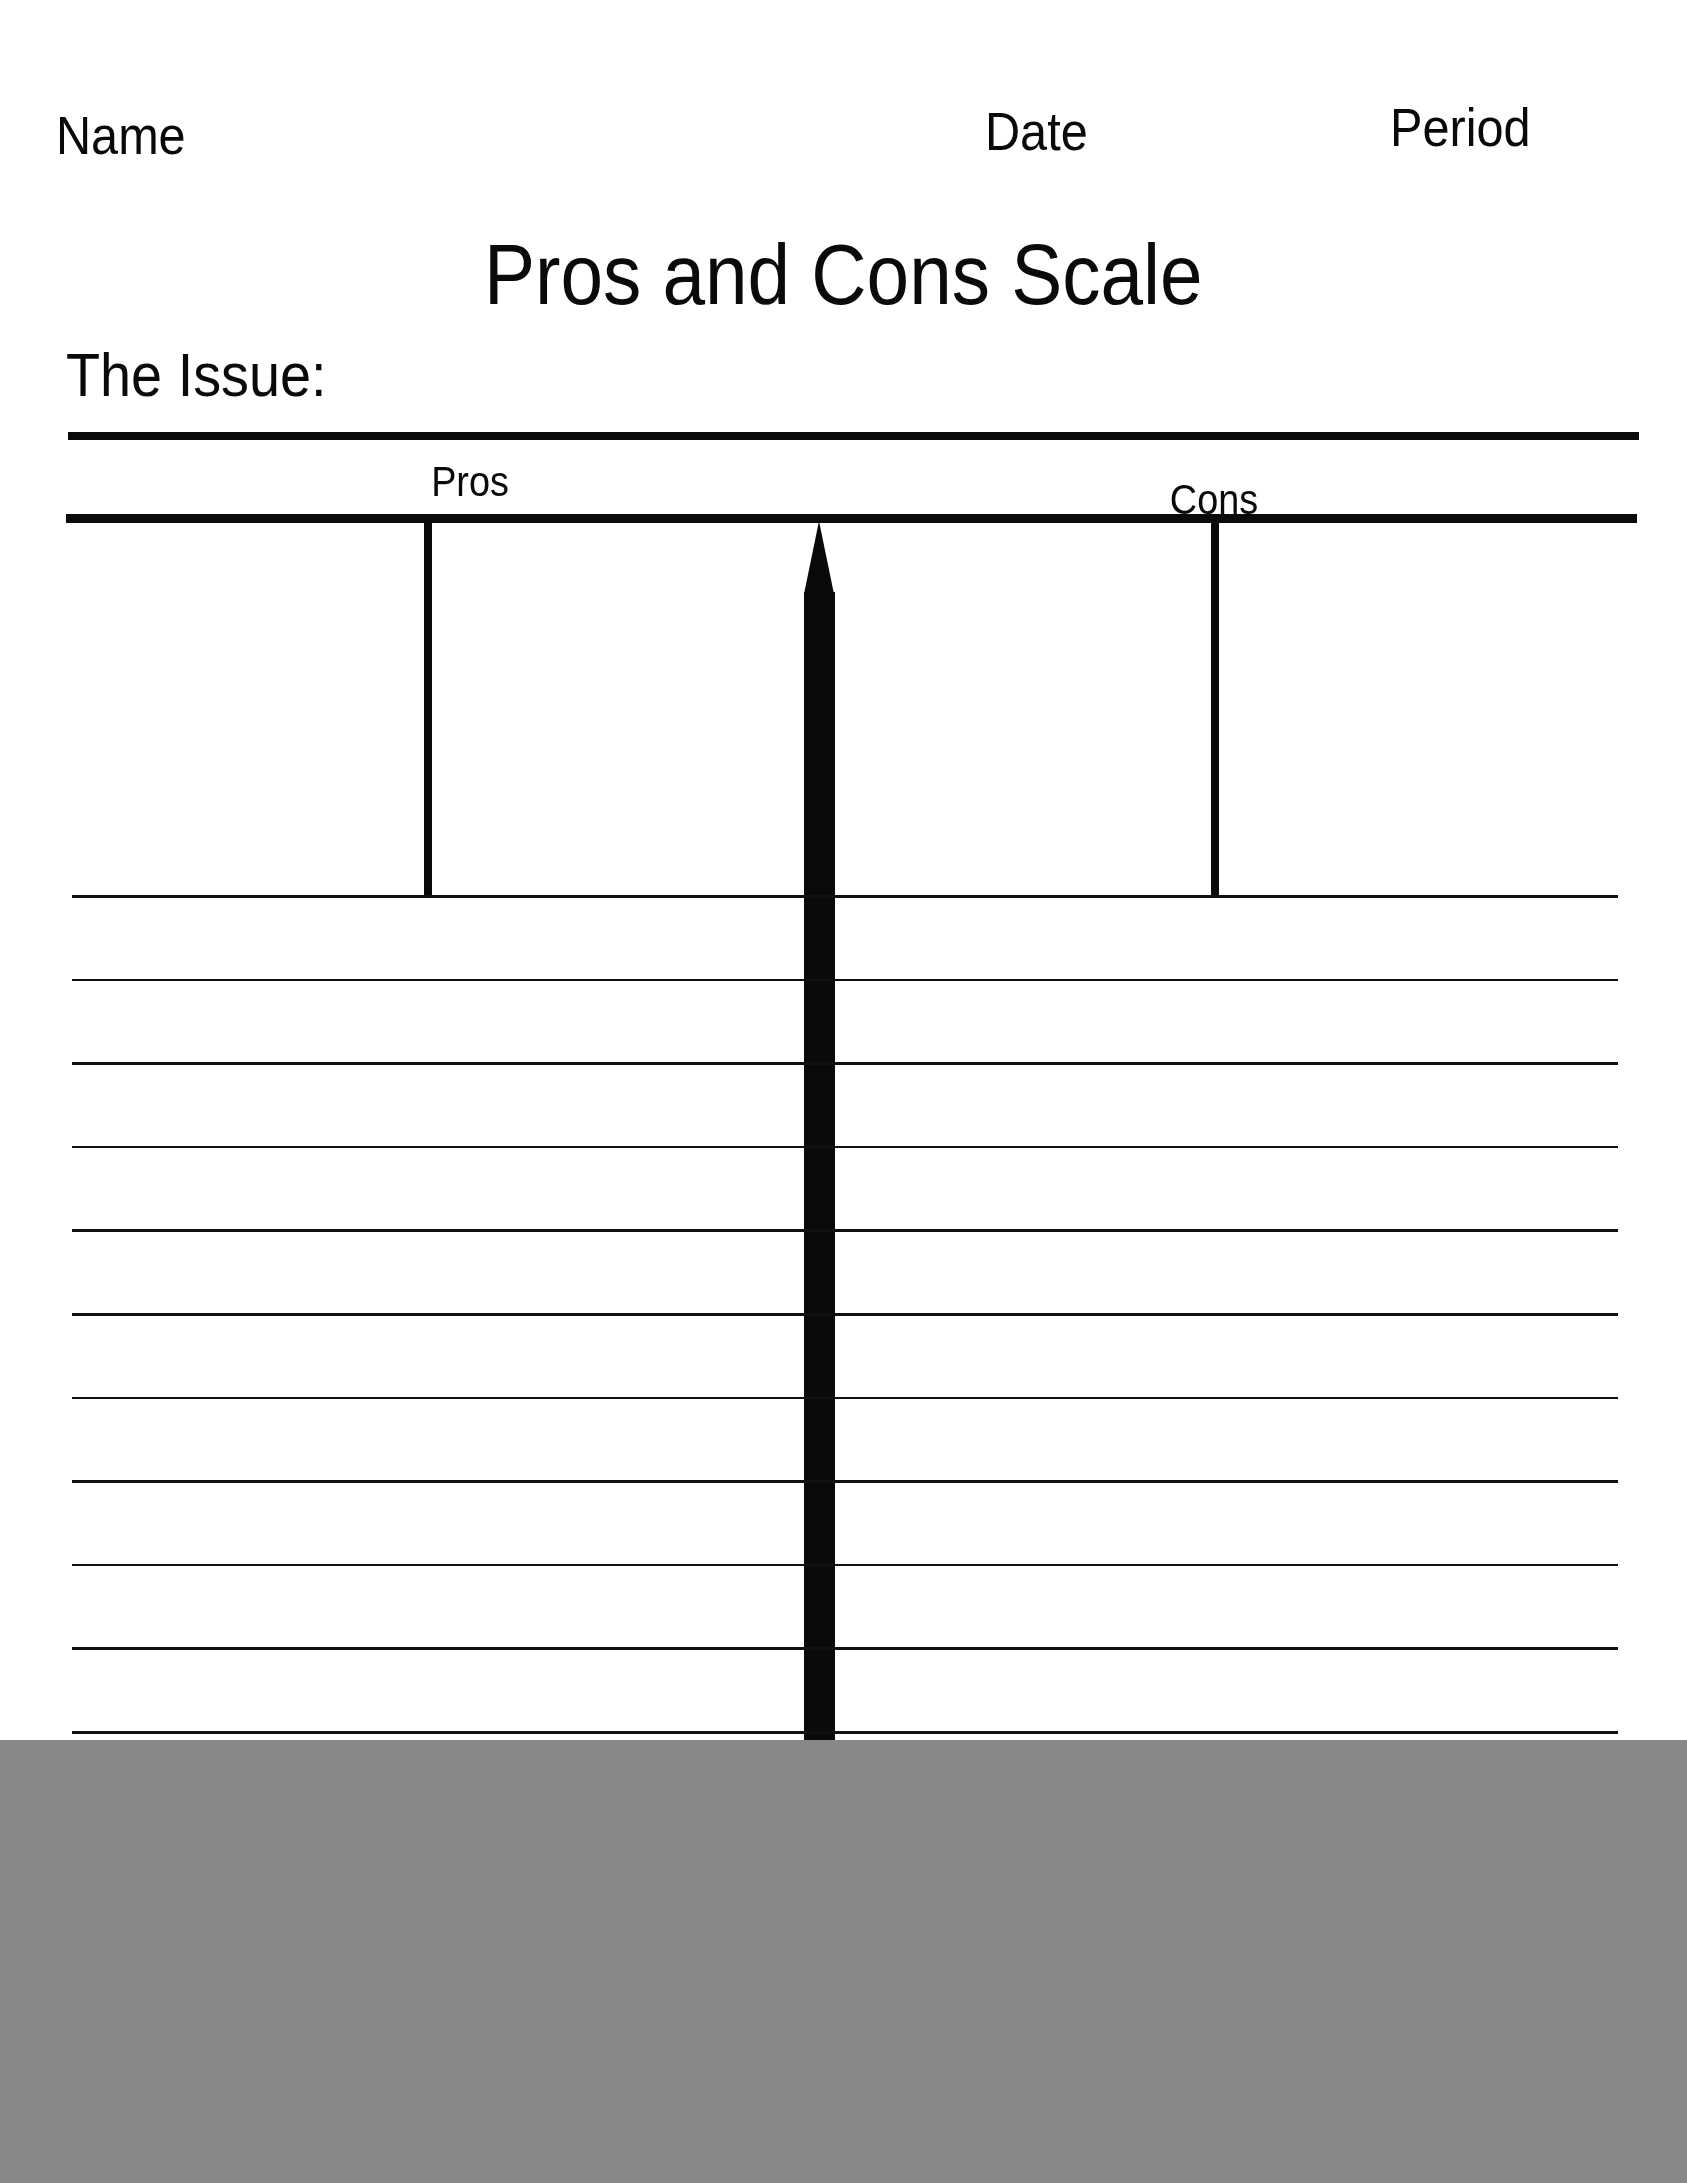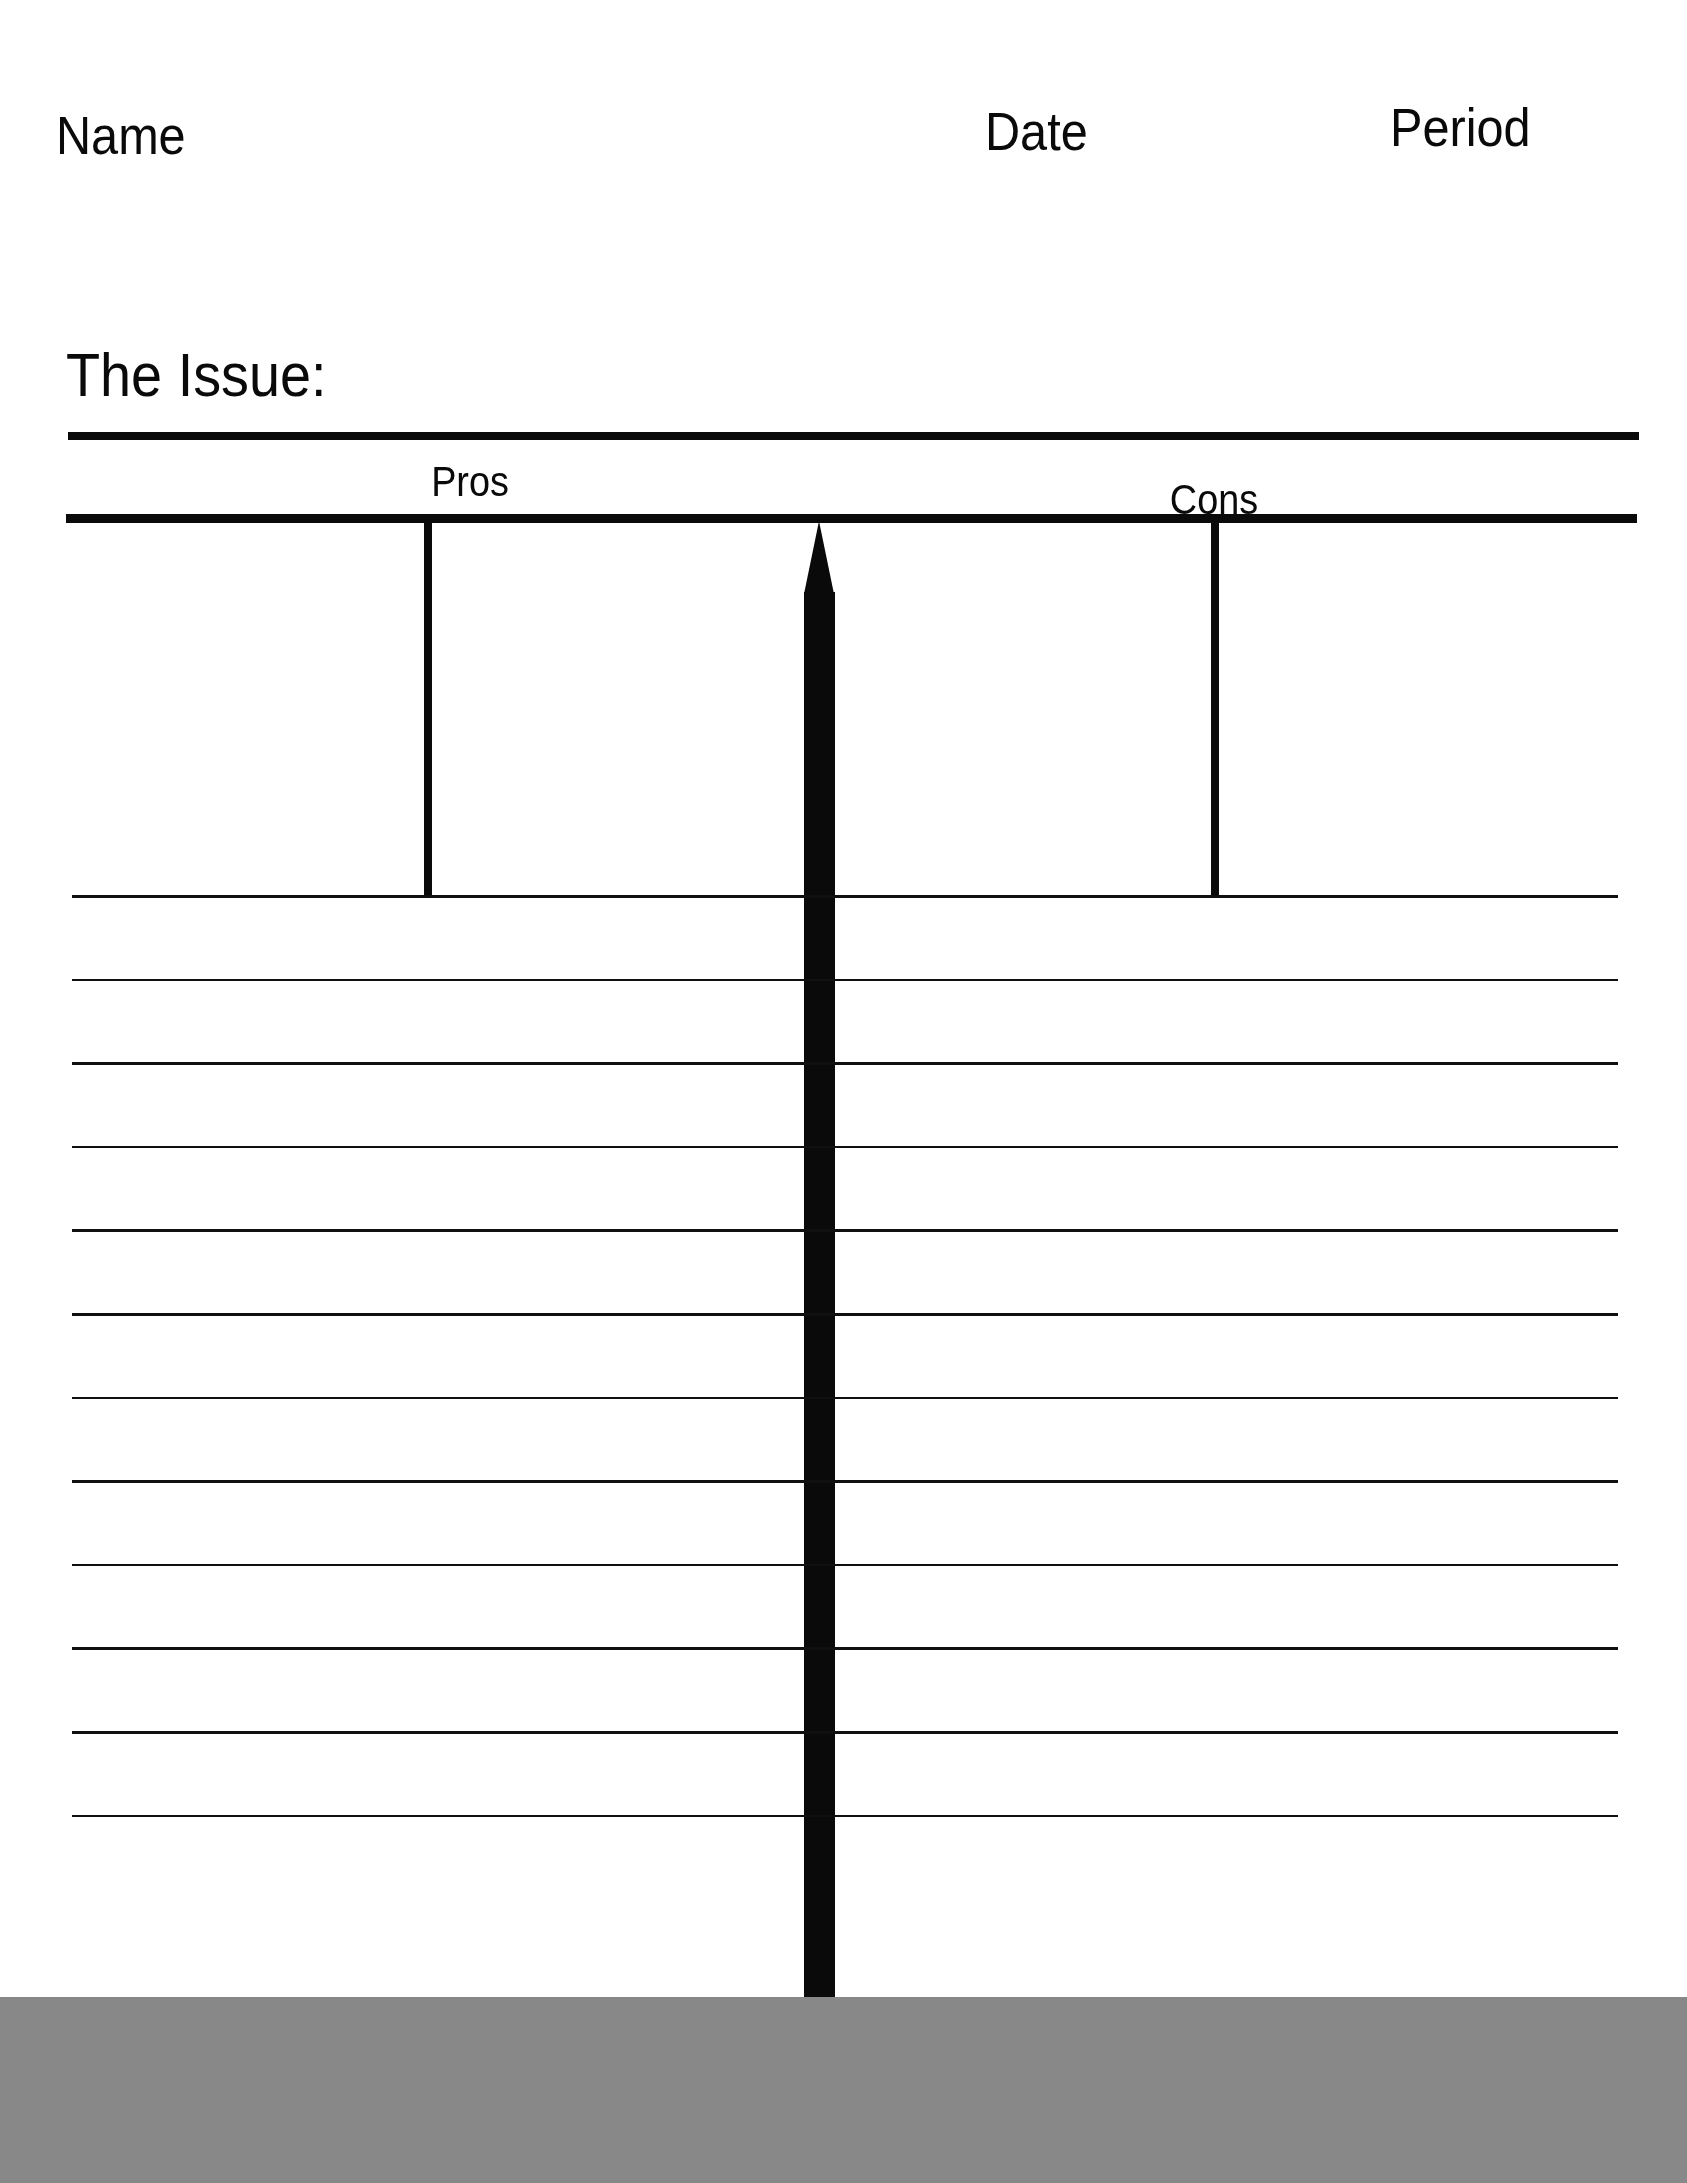--- a/index.html
+++ b/index.html
@@ -3,21 +3,21 @@
 <meta charset="utf-8">
 <style>
   :root{
     --ink:#0a0a0a;
     --paper:#ffffff;
   }
   html,body{margin:0;padding:0;background:#888;}
   .page{
     position:relative;
     width:1687px;
-    height:1997px;
+    height:1740px;
     background:var(--paper);
     font-family:"Liberation Sans", sans-serif;
     color:var(--ink);
     overflow:hidden;
   }
   .txt{
     position:absolute;
     line-height:1;
     white-space:nowrap;
     color:var(--ink);
@@ -100,20 +100,23 @@
   <div class="txt fs-header" style="left:56px; top:108px;">
     <span>Name</span>
   </div>
   <div class="txt fs-header" style="left:985px; top:104px;">
     <span>Date</span>
   </div>
   <div class="txt fs-header" style="left:1390px; top:100px;">
     <span>Period</span>
   </div>
 
+  <div class="title-wrap fs-title" style="top:232px;">
+    <span>Pros and Cons Scale</span>
+  </div>
 
   <div class="txt fs-issue" style="left:66px; top:344px;">
     <span>The Issue:</span>
   </div>
 
   <div class="hline rule-top"></div>
 
   <div class="txt centered fs-col" style="left:429px; top:461px;margin-left:41px;">
     <span>Pros</span>
   </div>

